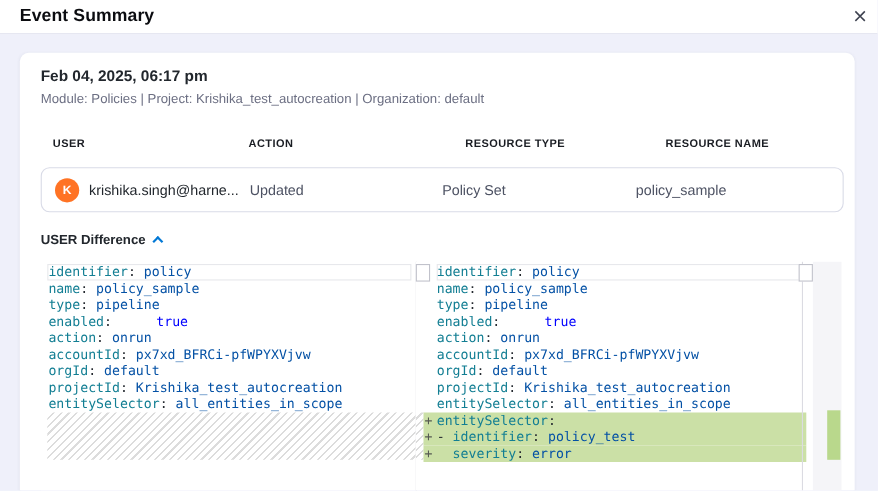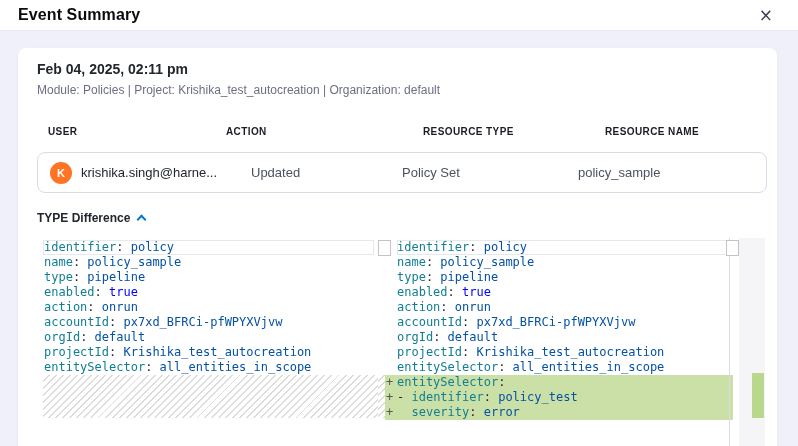--- a/index.html
+++ b/index.html
@@ -5,21 +5,21 @@
   * { margin:0; padding:0; box-sizing:border-box; }
   html,body { background:#eff0fa; }
   .page {
     position:relative; width:798px; height:446px; overflow:hidden;
     background:#eff0fa; font-family:"Liberation Sans", sans-serif;
   }
   
   .modal-header {
     position:absolute; left:0; top:0; width:798px; height:31px;
     background:#ffffff; border-bottom:1px solid #e6e7f1;
-    display:flex; align-items:center; padding:0 23px 0 18px; z-index:3;
+    display:flex; align-items:center; padding:0 7px 0 18px; z-index:3;
   }
   .page-title { font-size:16px; font-weight:700; color:#0b0c10; letter-spacing:.1px; }
   .close-btn {
     margin-left:auto; background:none; border:none; font-size:17px; line-height:1;
     color:#3e4250; cursor:pointer; padding:0 2px; font-family:"DejaVu Sans", sans-serif;
   }
   
   .card {
     position:absolute; left:18px; top:48px; width:759px; height:420px;
     background:#ffffff; border-radius:8px;
@@ -35,21 +35,21 @@
     position:absolute; left:19px; top:104px; width:730px; height:41px;
     border:1px solid #d9dbe7; border-radius:8px; background:#fff; cursor:pointer;
   }
   .avatar {
     position:absolute; left:12px; top:9px; width:22px; height:22px; border-radius:50%;
     background:var(--avatar,#ff7324); color:#fff; font-size:11px; font-weight:700;
     display:flex; align-items:center; justify-content:center;
   }
   .cell { position:absolute; top:12px; font-size:13px; color:#4d5263; white-space:nowrap; }
   .cell-user { left:43px; color:#22272d; }
-  .cell-action { left:189px;margin-left:24px; } .cell-rtype { left:364px; } .cell-rname { left:540px; }
+  .cell-action { left:189px; } .cell-rtype { left:364px; } .cell-rname { left:540px; }
   .yaml-toggle {
     position:absolute; left:19px; top:163px; display:flex; align-items:center; gap:8px; cursor:pointer;
   }
   .yaml-label { font-size:12px; font-weight:700; color:#22272d; }
   .chevron-up {
     width:7px; height:7px; border-left:2px solid var(--accent,#0278d5);
     border-top:2px solid var(--accent,#0278d5); transform:rotate(45deg); margin-top:3px;
   }
   
   .diff {
@@ -63,21 +63,21 @@
   .code-line { height:15px; line-height:15px; white-space:pre; }
   .pane-left  .code-line { padding-left:7px; }
   .pane-right .code-line { padding-left:19px; }
   .pane-right .code-line.added {
     background:var(--added-bg,#cbe0a6); margin-left:7px; margin-right:6px;
     padding-left:12px; position:relative;
   }
   .plus-marker { position:absolute; left:1px; top:0; color:#565b52; }
   .tok-k { color:var(--tok-k,#127e93); }
   .tok-v { color:var(--tok-v,#0451a5); }
-  .tok-b { color:var(--tok-b,#0000ff); }
+  .tok-b { color:var(--tok-b,#0000ff);margin-left:33px; }
   .tok-p { color:#24292f; }
   .curbox { position:absolute; top:2px; height:15px; border:1px solid #e7e8ec; pointer-events:none; }
   .curbox-left { left:6px; width:331px; }
   .curbox-right { left:19px; width:332px; }
   .hatch {
     position:absolute; left:6px; right:0; top:137px; height:43px;
     background:repeating-linear-gradient(135deg,#ffffff 0px,#ffffff 3.6px,#dcdcdc 3.6px,#dcdcdc 5px);
   }
   .hatch-strip {
     position:absolute; left:0; width:7px; top:137px; height:43px;
@@ -98,38 +98,38 @@
 
 <div class="page">
 
   <header class="modal-header">
     <h1 class="page-title">Event Summary</h1>
     <button class="close-btn">×</button>
   </header>
 
   <section class="card">
 
-    <div class="event-date">Feb 04, 2025, 02:11 pm</div>
+    <div class="event-date">Feb 04, 2025, 06:17 pm</div>
     <div class="event-meta">Module: Policies | Project: Krishika_test_autocreation | Organization: default</div>
 
     <span class="th th-user">USER</span>
     <span class="th th-action">ACTION</span>
     <span class="th th-rtype">RESOURCE TYPE</span>
     <span class="th th-rname">RESOURCE NAME</span>
 
     <div class="audit-row">
       <span class="avatar">K</span>
       <span class="cell cell-user">krishika.singh@harne...</span>
       <span class="cell cell-action">Updated</span>
       <span class="cell cell-rtype">Policy Set</span>
       <span class="cell cell-rname">policy_sample</span>
     </div>
 
     <div class="yaml-toggle">
-      <span class="yaml-label">TYPE Difference</span>
+      <span class="yaml-label">USER Difference</span>
       <span class="chevron-up"></span>
     </div>
 
     <div class="diff">
 
       <div class="pane pane-left">
         <div class="curbox curbox-left"></div>
         <div class="lines" id="left-lines">
             <div class="code-line"><span class="tok-k">identifier</span><span class="tok-p">: </span><span class="tok-v">policy</span></div>
             <div class="code-line"><span class="tok-k">name</span><span class="tok-p">: </span><span class="tok-v">policy_sample</span></div>

